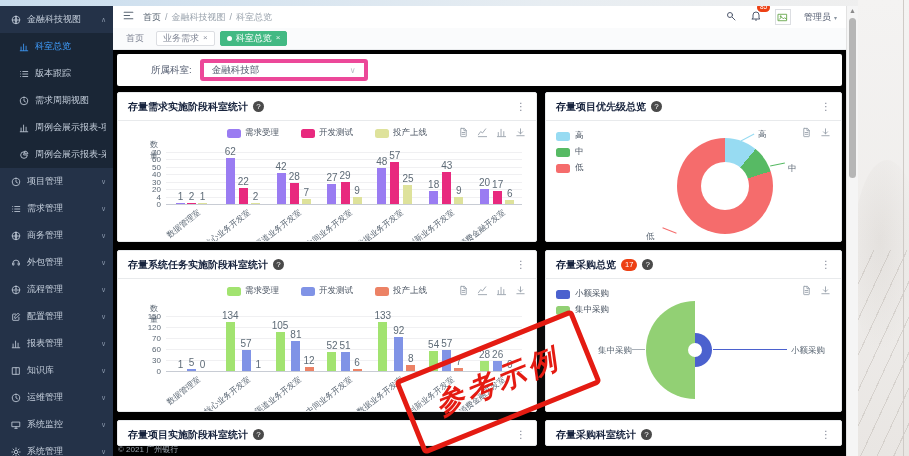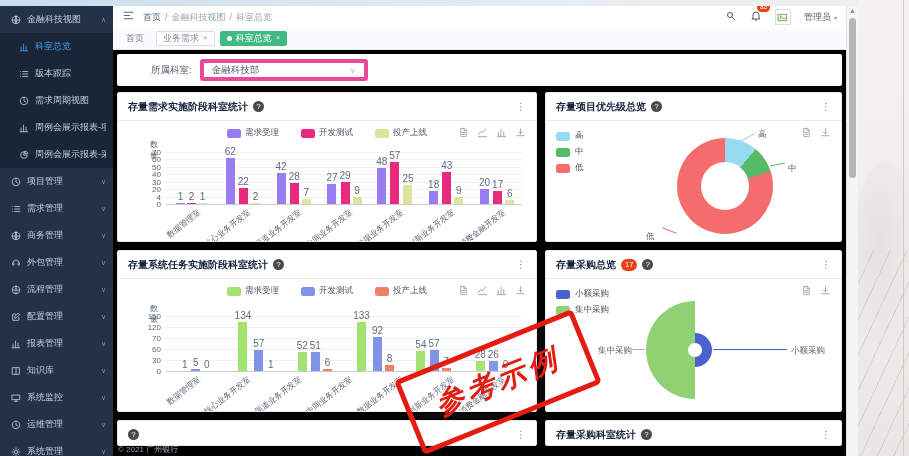--- a/index.html
+++ b/index.html
@@ -195,30 +195,30 @@
       </div>
       <div class="sb-item">
         <svg width="10" height="10" viewBox="0 0 24 24" fill="none" stroke="currentColor" stroke-width="2" stroke-linecap="round" stroke-linejoin="round">
           <path d="M4 4h16v16H4zM12 4v16"></path>
         </svg>
         <span class="lbl">知识库</span>
         <span class="chev">∨</span>
       </div>
       <div class="sb-item">
         <svg width="10" height="10" viewBox="0 0 24 24" fill="none" stroke="currentColor" stroke-width="2" stroke-linecap="round" stroke-linejoin="round">
+          <path d="M12 3a9 9 0 100 18 9 9 0 000-18zM12 7v5l3.5 2"></path>
+        </svg>
+        <span class="lbl">运维管理</span>
+        <span class="chev">∨</span>
+      </div>
+      <div class="sb-item">
+        <svg width="10" height="10" viewBox="0 0 24 24" fill="none" stroke="currentColor" stroke-width="2" stroke-linecap="round" stroke-linejoin="round">
           <path d="M3 5h18v11H3zM9 20h6M12 16v4"></path>
         </svg>
         <span class="lbl">系统监控</span>
-        <span class="chev">∨</span>
-      </div>
-      <div class="sb-item">
-        <svg width="10" height="10" viewBox="0 0 24 24" fill="none" stroke="currentColor" stroke-width="2" stroke-linecap="round" stroke-linejoin="round">
-          <path d="M12 3a9 9 0 100 18 9 9 0 000-18zM12 7v5l3.5 2"></path>
-        </svg>
-        <span class="lbl">运维管理</span>
         <span class="chev">∨</span>
       </div>
       <div class="sb-item">
         <svg width="10" height="10" viewBox="0 0 24 24" fill="none" stroke="currentColor" stroke-width="2" stroke-linecap="round" stroke-linejoin="round">
           <path d="M12 8a4 4 0 100 8 4 4 0 000-8zM12 2v3M12 19v3M2 12h3M19 12h3M4.9 4.9l2.2 2.2M16.9 16.9l2.2 2.2M19.1 4.9l-2.2 2.2M7.1 16.9l-2.2 2.2"></path>
         </svg>
         <span class="lbl">系统管理</span>
         <span class="chev">∨</span>
       </div>
     </nav>
@@ -564,20 +564,34 @@
                       <span class="v">57</span>
                       <div class="bar" style="height:21px;background:#8093E6"></div>
                     </div>
                     <div class="bw">
                       <span class="v">1</span>
                       <div class="bar" style="height:0px;background:#EC8265"></div>
                     </div>
                   </div>
                   <div class="bgrp">
                     <div class="bw">
+                      <span class="v">105</span>
+                      <div class="bar" style="height:39px;background:#A2E370"></div>
+                    </div>
+                    <div class="bw">
+                      <span class="v">81</span>
+                      <div class="bar" style="height:30px;background:#8093E6"></div>
+                    </div>
+                    <div class="bw">
+                      <span class="v">12</span>
+                      <div class="bar" style="height:4px;background:#EC8265"></div>
+                    </div>
+                  </div>
+                  <div class="bgrp">
+                    <div class="bw">
                       <span class="v">52</span>
                       <div class="bar" style="height:19px;background:#A2E370"></div>
                     </div>
                     <div class="bw">
                       <span class="v">51</span>
                       <div class="bar" style="height:19px;background:#8093E6"></div>
                     </div>
                     <div class="bw">
                       <span class="v">6</span>
                       <div class="bar" style="height:2px;background:#EC8265"></div>
@@ -683,20 +697,21 @@
               <span class="plabel" style="left:52px;top:66px">集中采购</span>
               <div class="pline" style="left:167px;top:70px;width:74px;background:#4B61CE"></div>
               <span class="plabel" style="left:245px;top:66px">小额采购</span>
             </div>
         </div>
       </div>
 
       <div class="row r3">
         <div class="panel p-l">
           <div class="ptitle">
+              <span class="t">存量项目实施阶段科室统计</span>
               <span class="help">?</span>
               <span class="dots">⋮</span>
             </div>
         </div>
         <div class="panel p-r">
           <div class="ptitle">
               <span class="t">存量采购科室统计</span>
               <span class="help">?</span>
               <span class="dots">⋮</span>
             </div>

